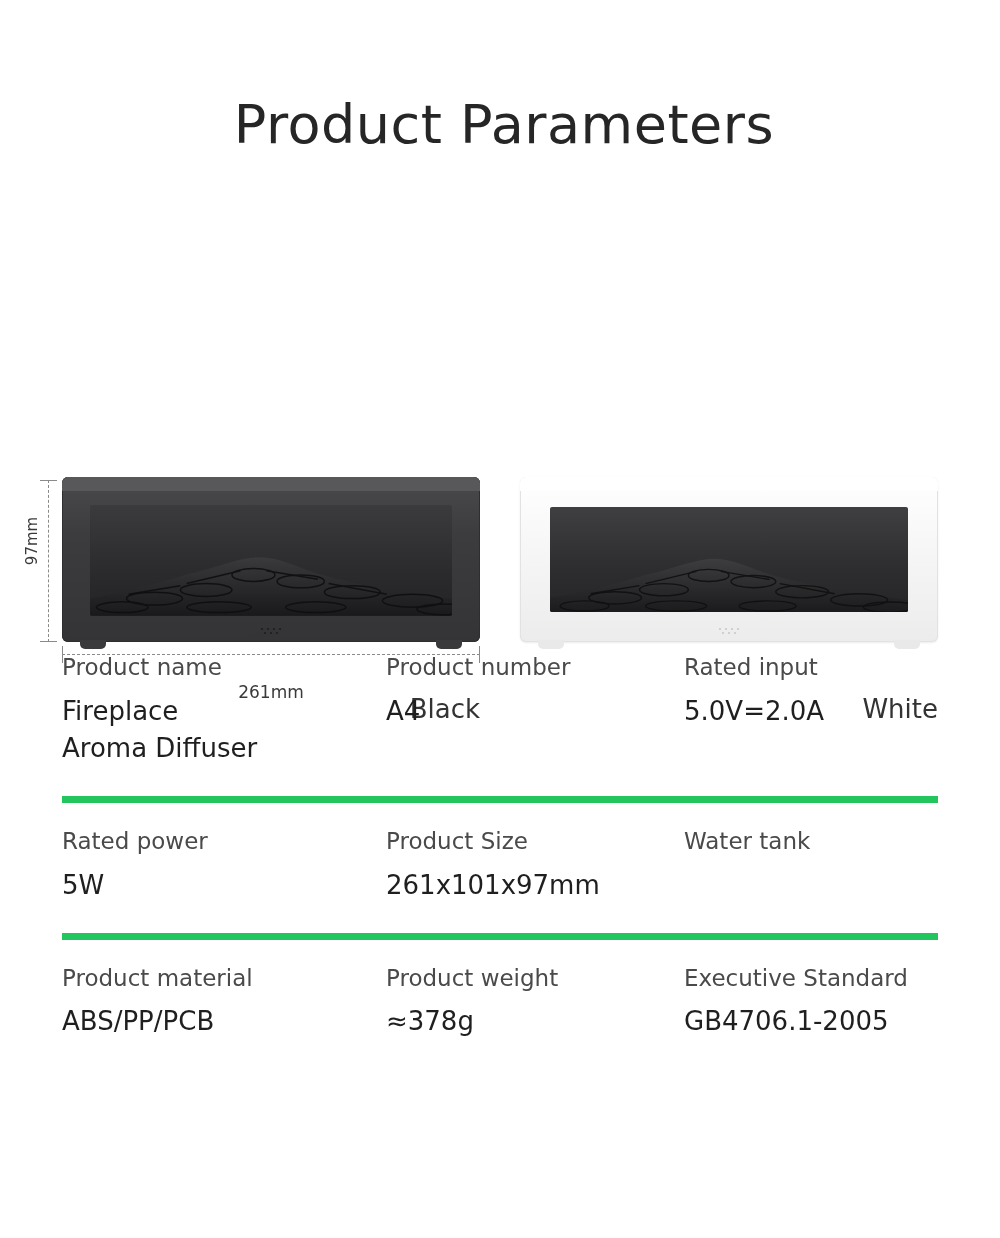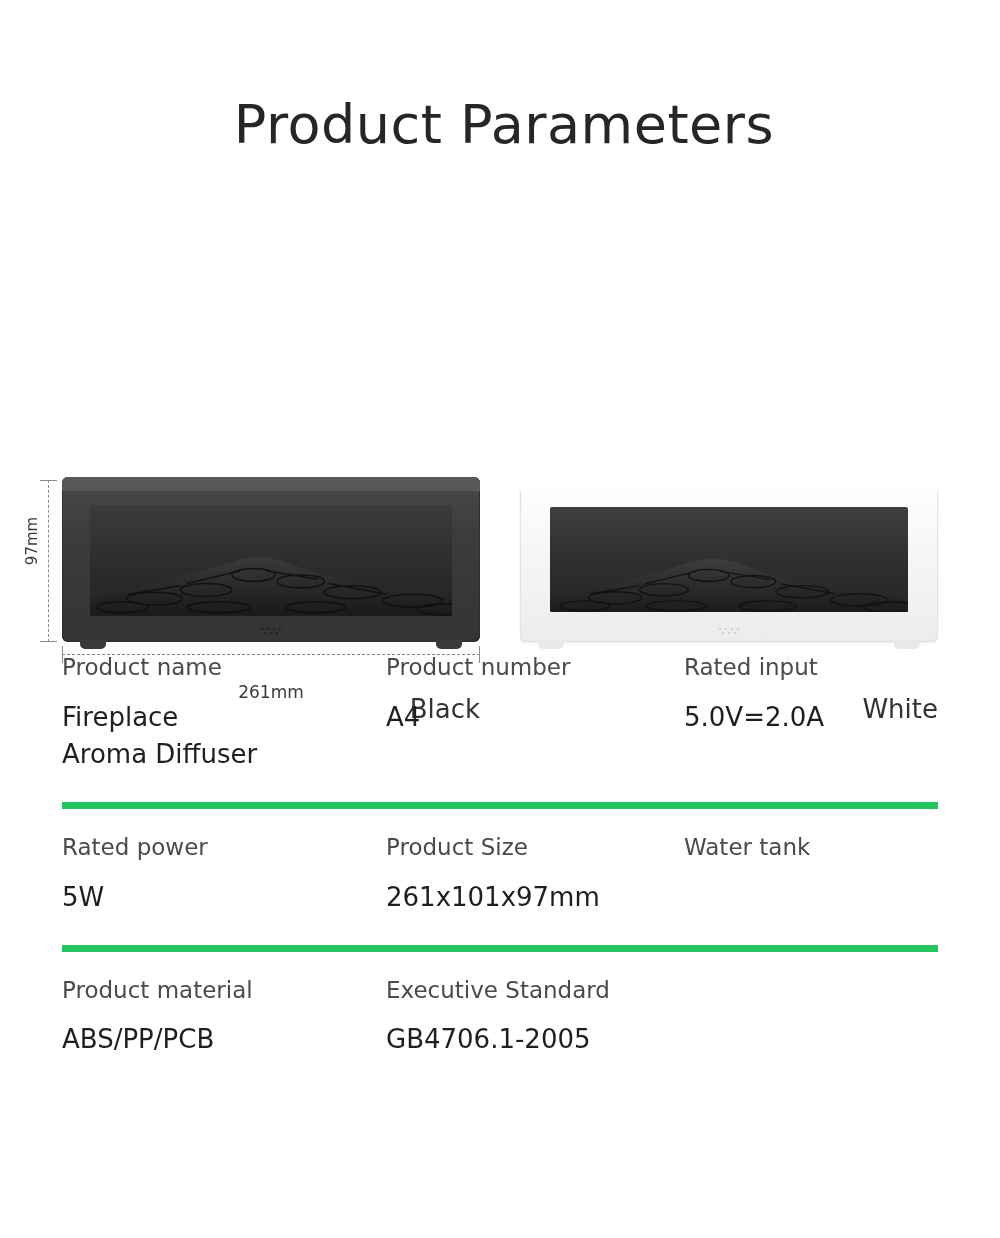--- a/index.html
+++ b/index.html
@@ -215,21 +215,21 @@
   .spec-cell.c2 { width: 298px; }
   .spec-cell.c3 { width: 254px; }
 
   .spec-label {
     font-size: 23px;
     color: #4a4a4a;
     font-weight: 400;
     line-height: 1.25;
   }
   .spec-value {
-    margin-top: 17px;
+    margin-top: 11px;
     font-size: 26px;
     color: #1f1f1f;
     line-height: 1.45;
     white-space: pre-line;
   }
 </style>
 </head>
 <body>
 
 <div class="page">
@@ -378,20 +378,24 @@
       <div class="spec-cell c3">
         <div class="spec-label">Water tank</div>
       </div>
     </div>
 
     <div class="spec-row">
       <div class="spec-cell c1">
         <div class="spec-label">Product material</div>
         <div class="spec-value">ABS/PP/PCB</div>
       </div>
+      <div class="spec-cell c2">
+        <div class="spec-label">Product weight</div>
+        <div class="spec-value">≈378g</div>
+      </div>
       <div class="spec-cell c3">
         <div class="spec-label">Executive Standard</div>
         <div class="spec-value">GB4706.1-2005</div>
       </div>
     </div>
 
   </div>
 </div>
 
 </body></html>

